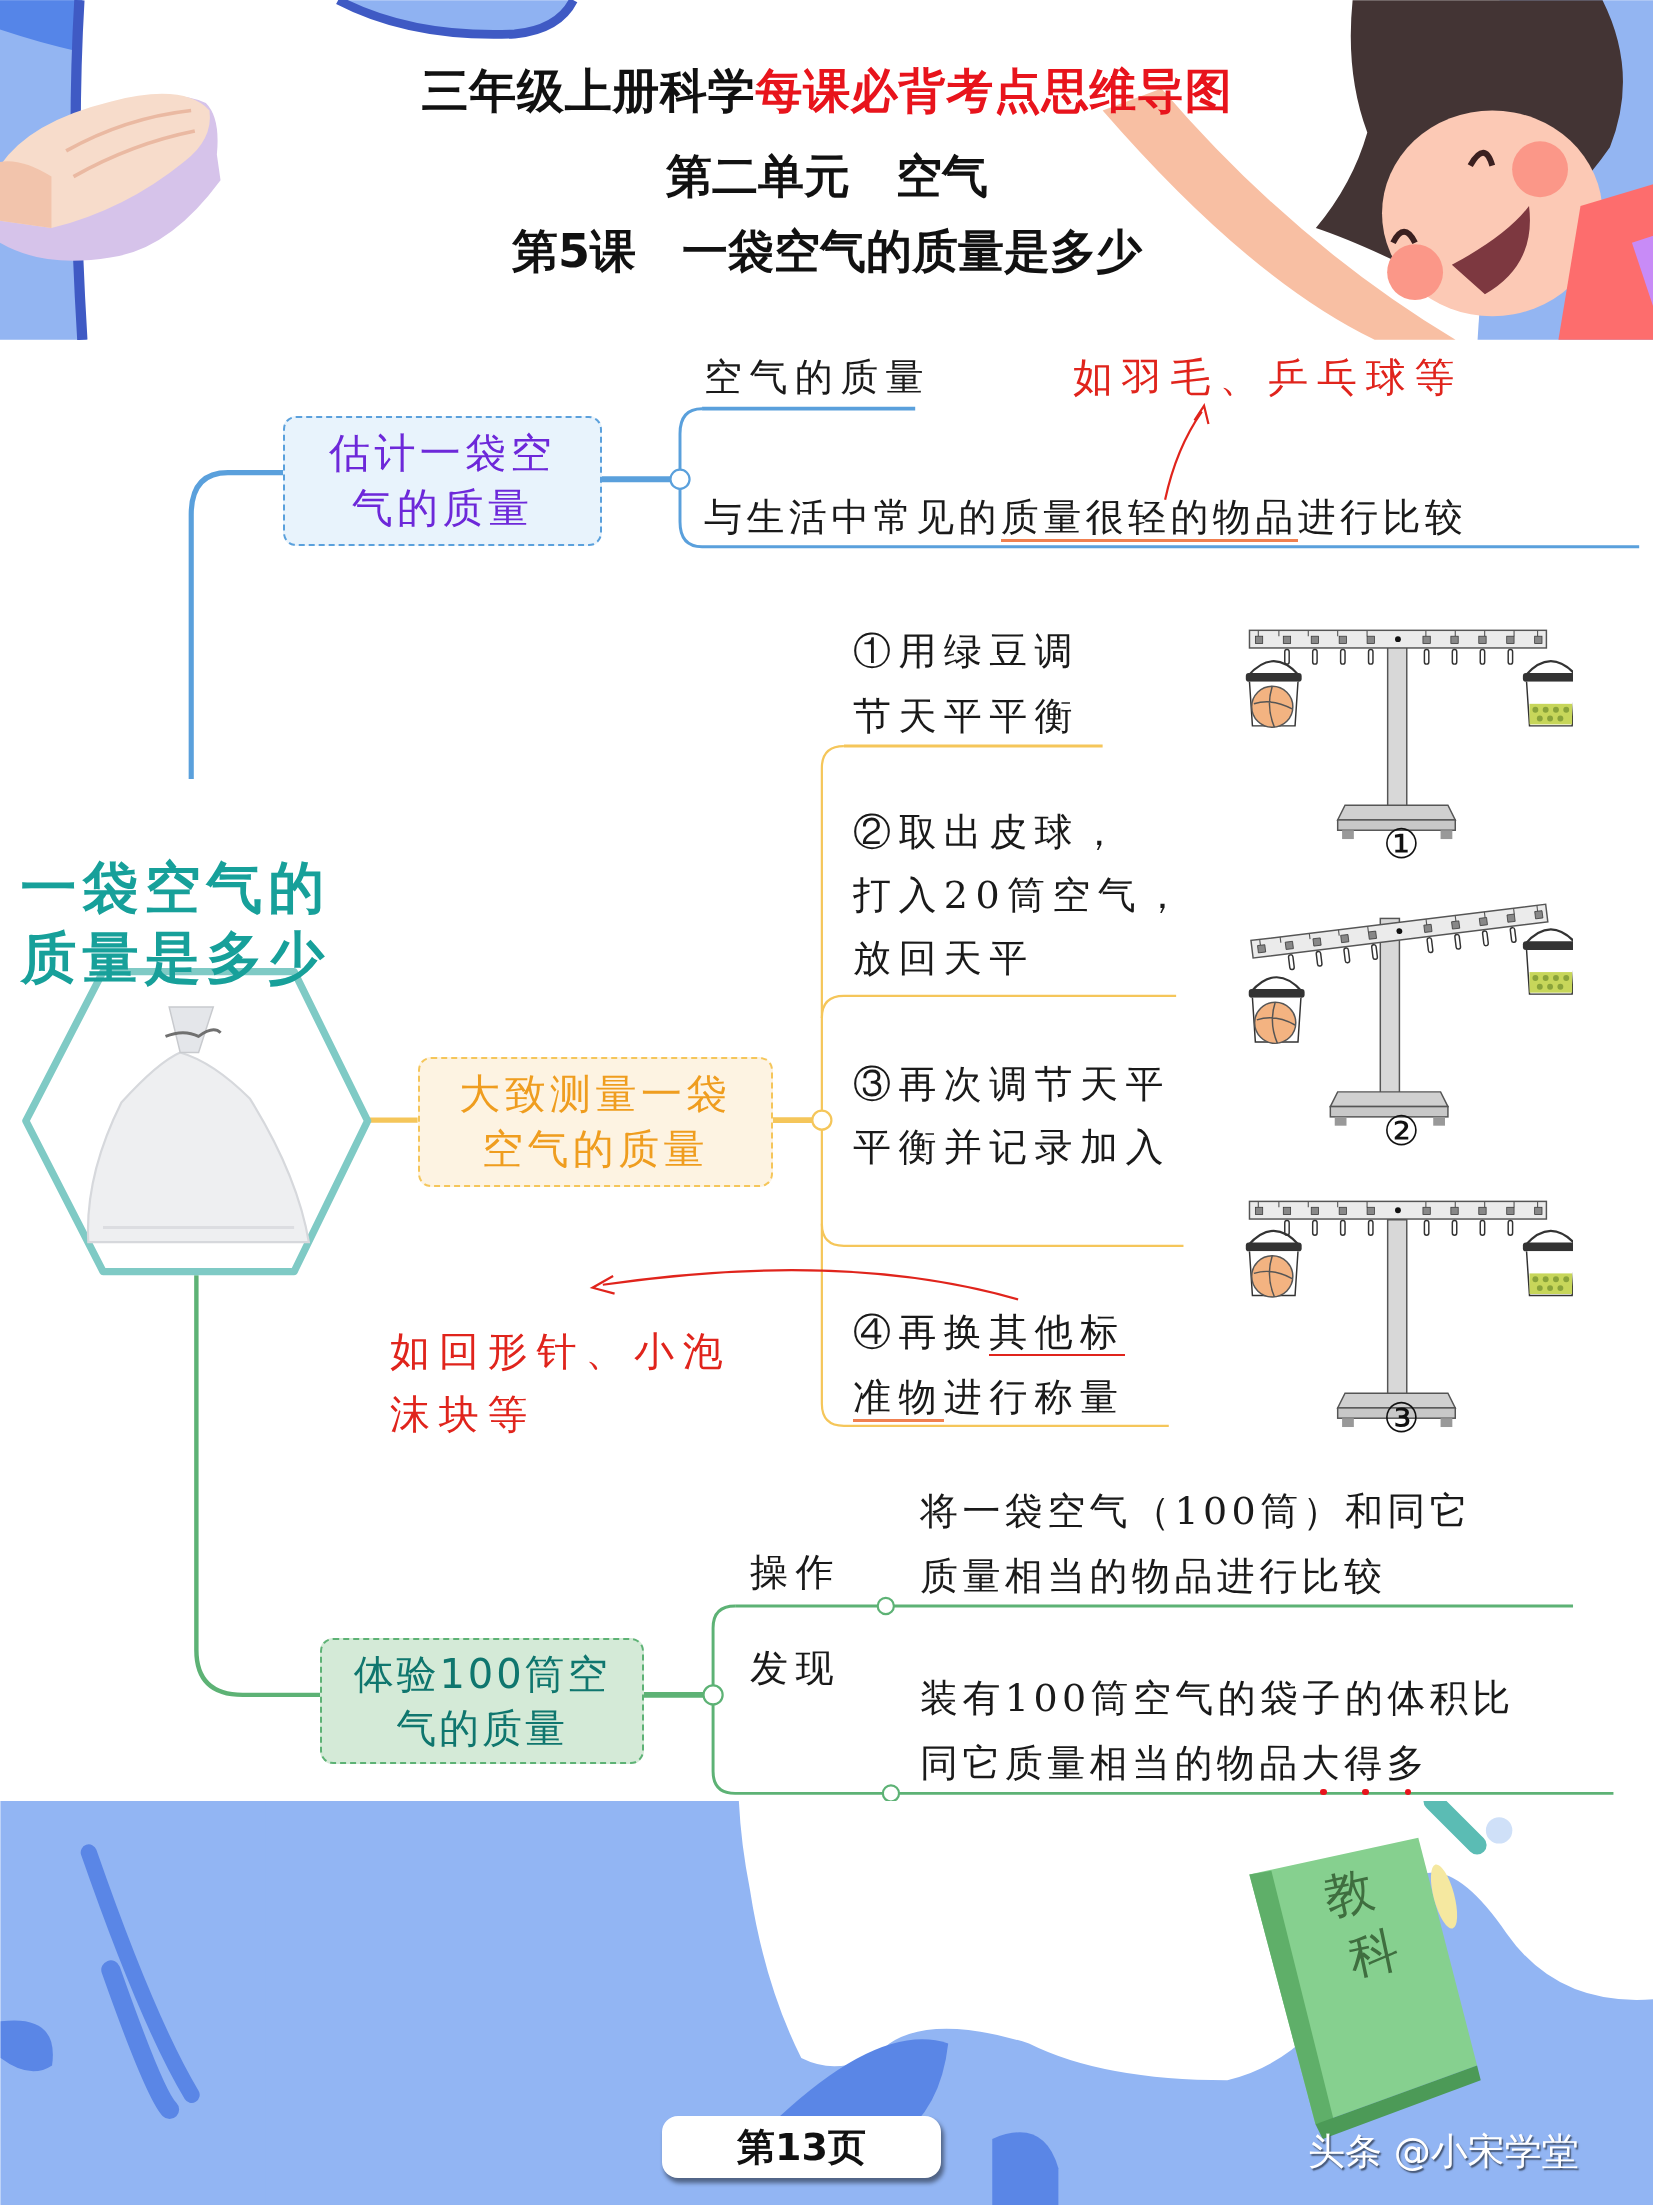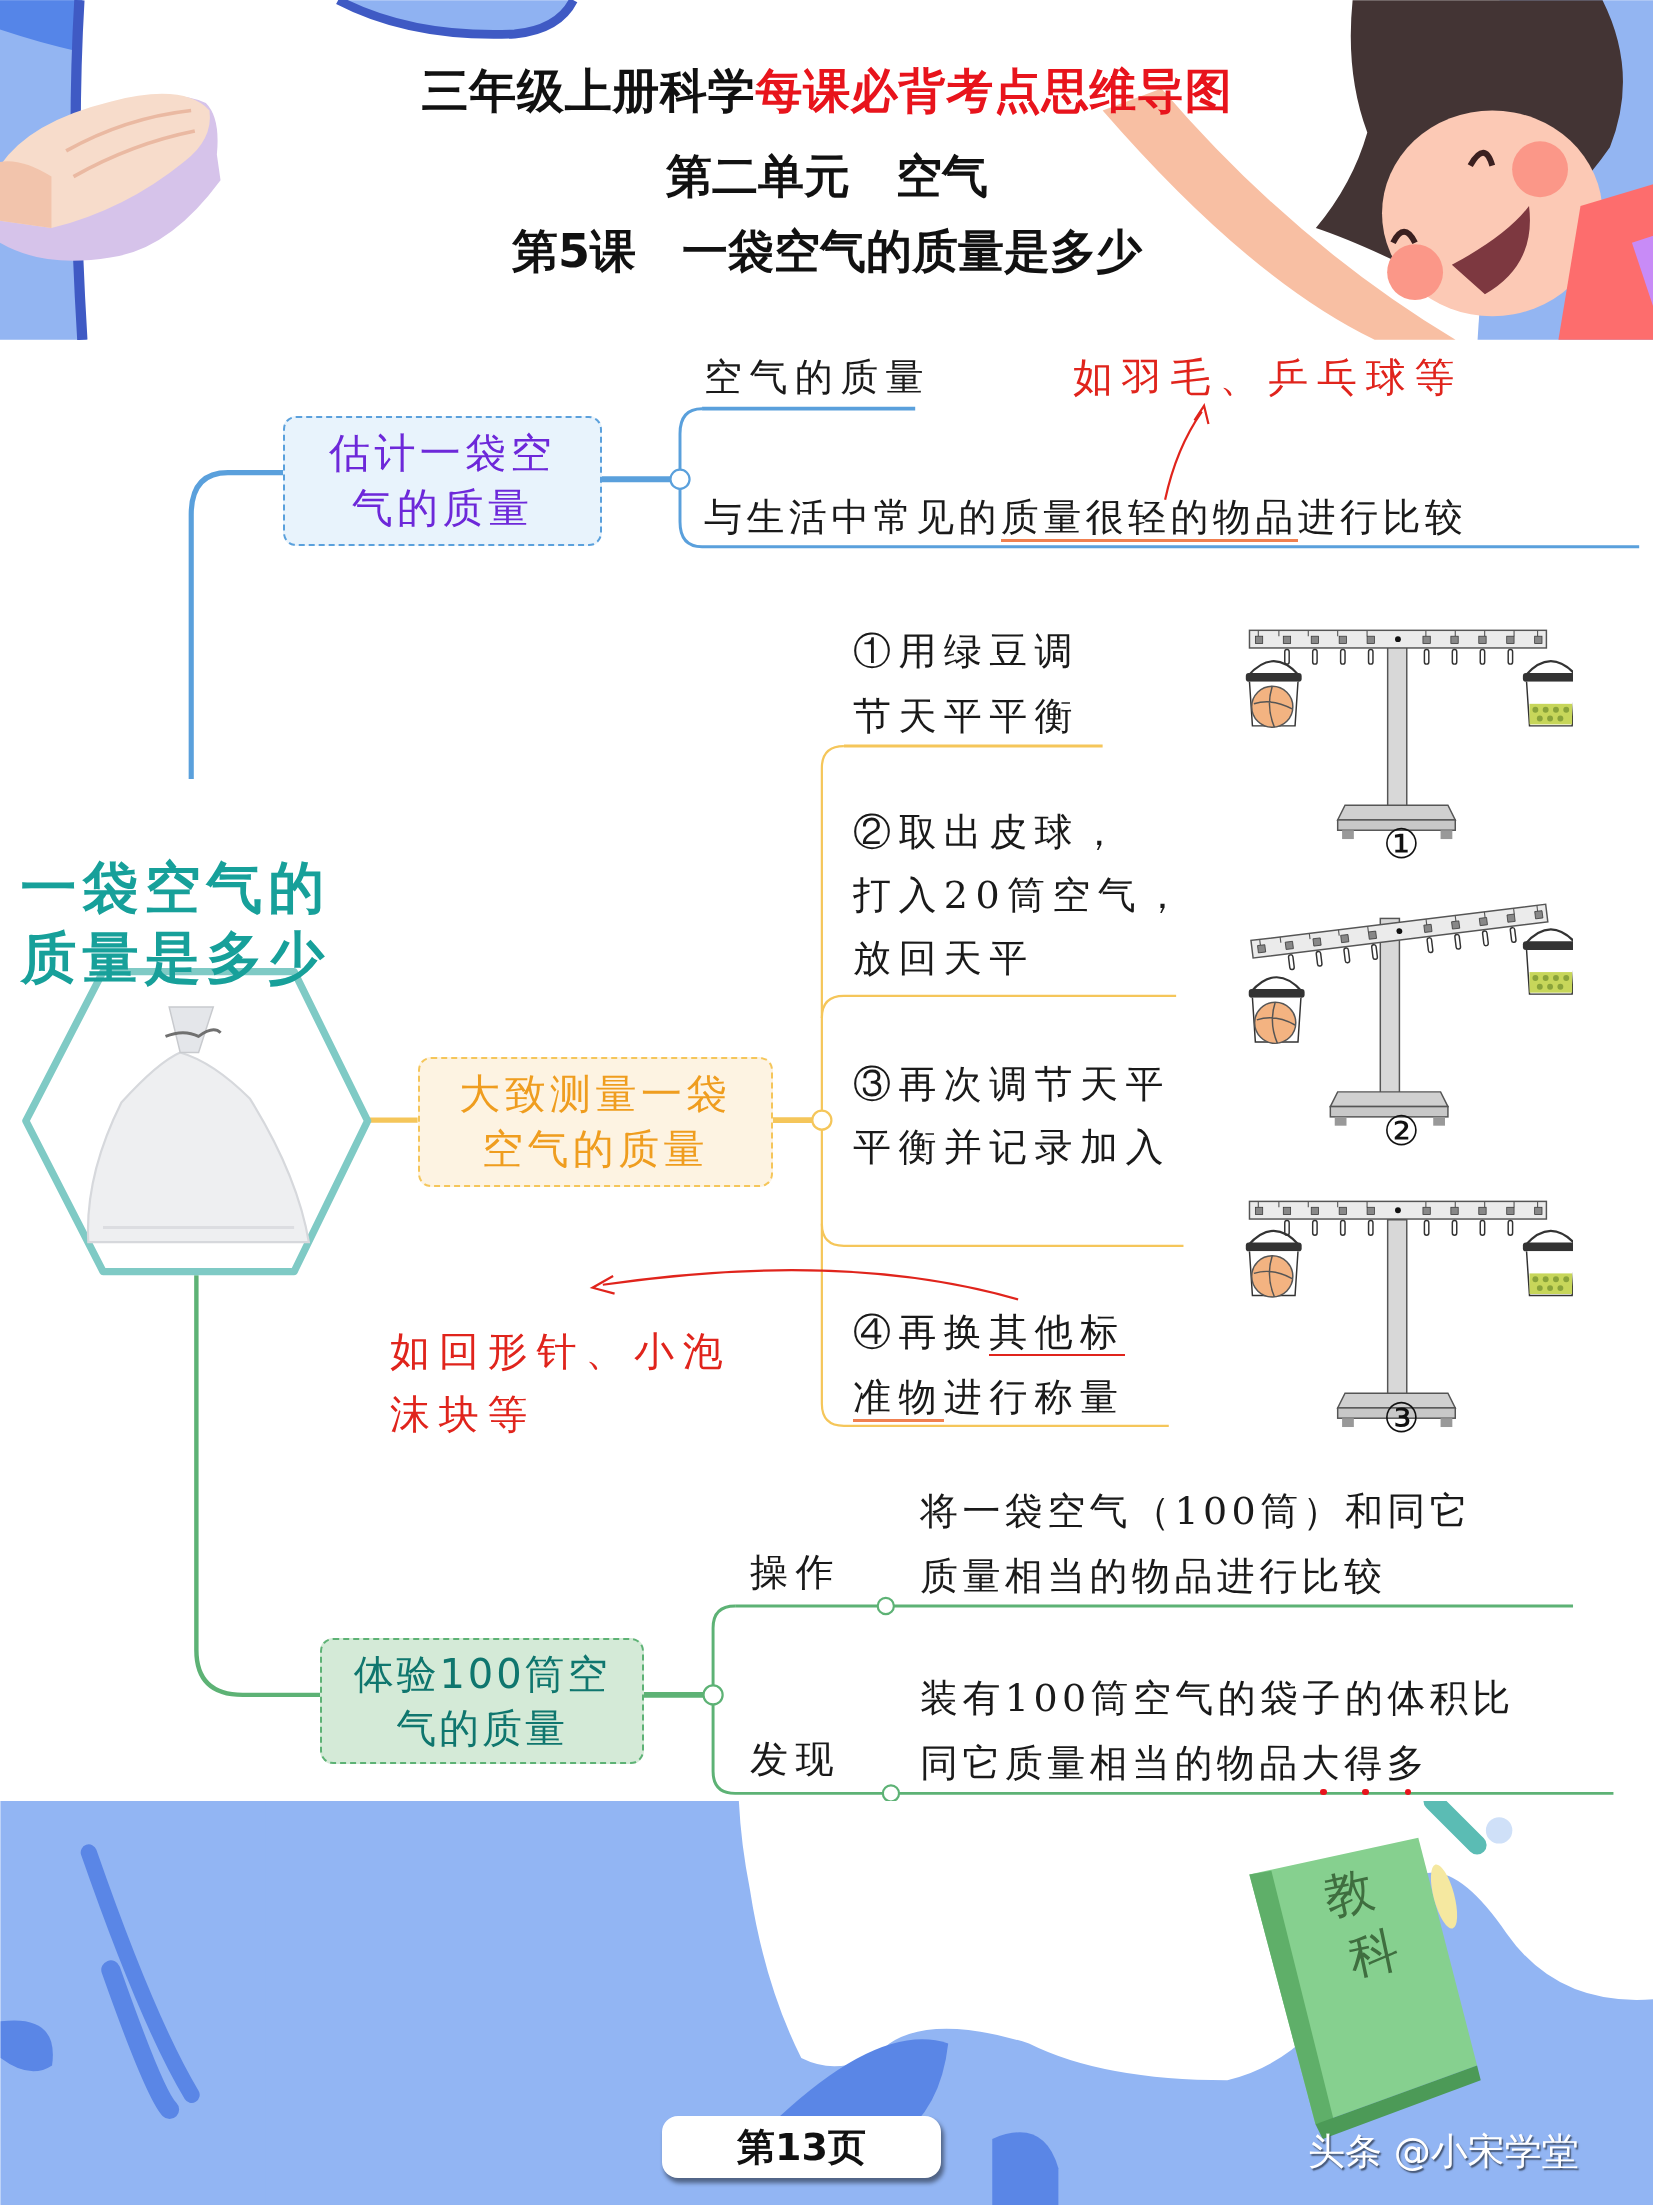--- a/index.html
+++ b/index.html
@@ -254,21 +254,21 @@
   <div>
       <div>体验100筒空</div>
       <div>气的质量</div>
     </div>
 </div>
 <div class="leaf" style="left:750px;top:1542px;font-family:'DejaVu Serif',serif;text-align:center;">操作</div>
 <div class="leaf" style="left:920px;top:1479px;line-height:65px;letter-spacing:4.4px;">
   <div>将一袋空气（100筒）和同它</div>
   <div>质量相当的物品进行比较</div>
 </div>
-<div class="leaf" style="left:750px;top:1729px;text-align:right;">发现</div>
+<div class="leaf" style="left:750px;top:1638px;text-align:right;">发现</div>
 <div class="leaf" style="left:920px;top:1666px;line-height:65px;letter-spacing:4.4px;">
   <div>装有100筒空气的袋子的体积比</div>
   <div><span>同它质量相当的物品</span><span class="dot-em">大</span><span class="dot-em">得</span><span class="dot-em">多</span></div>
 </div>
 
 <svg class="abs" style="left:0;top:1801px" width="1654" height="404" viewBox="0 0 2250 550">
   <rect x="0" y="0" width="2250" height="550" fill="#92b5f3"></rect>
   <path d="M370 0 L2250 0 L2250 270 Q2120 280 2050 180 Q1940 20 1880 170 Q1800 350 1670 380 Q1500 380 1400 330 Q1270 290 1210 330 Q1150 380 1090 350 Q1040 250 1020 120 Q1008 60 1005 0 Z" fill="#ffffff"></path>
   <path d="M370 0 L370 0" stroke="none"></path>
   <path d="M0 0 L360 0 L360 550 L0 550 Z" fill="#92b5f3"></path>

